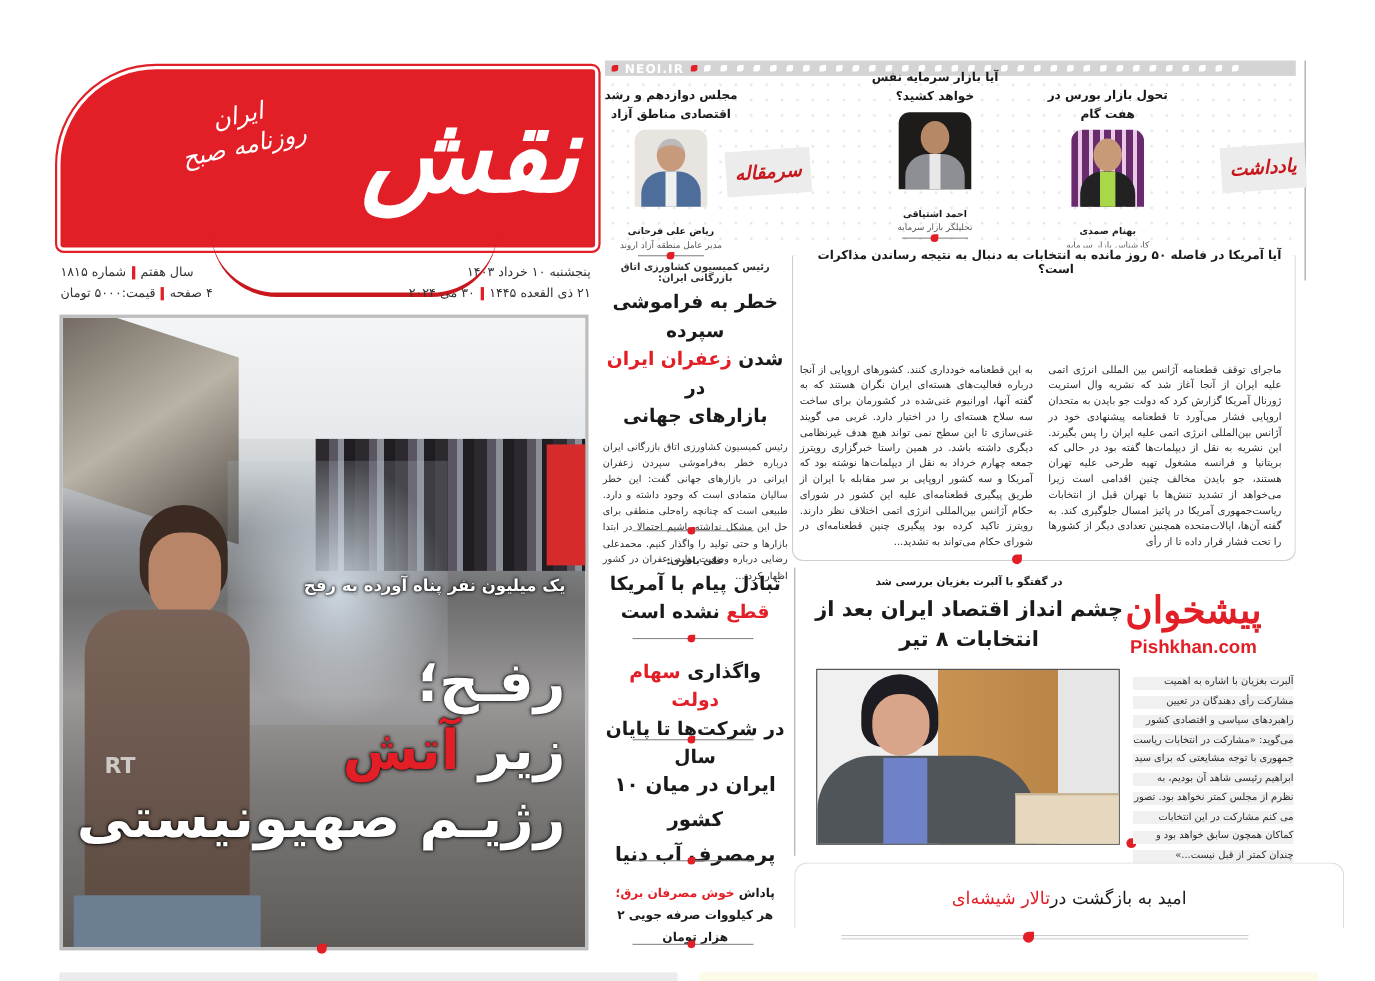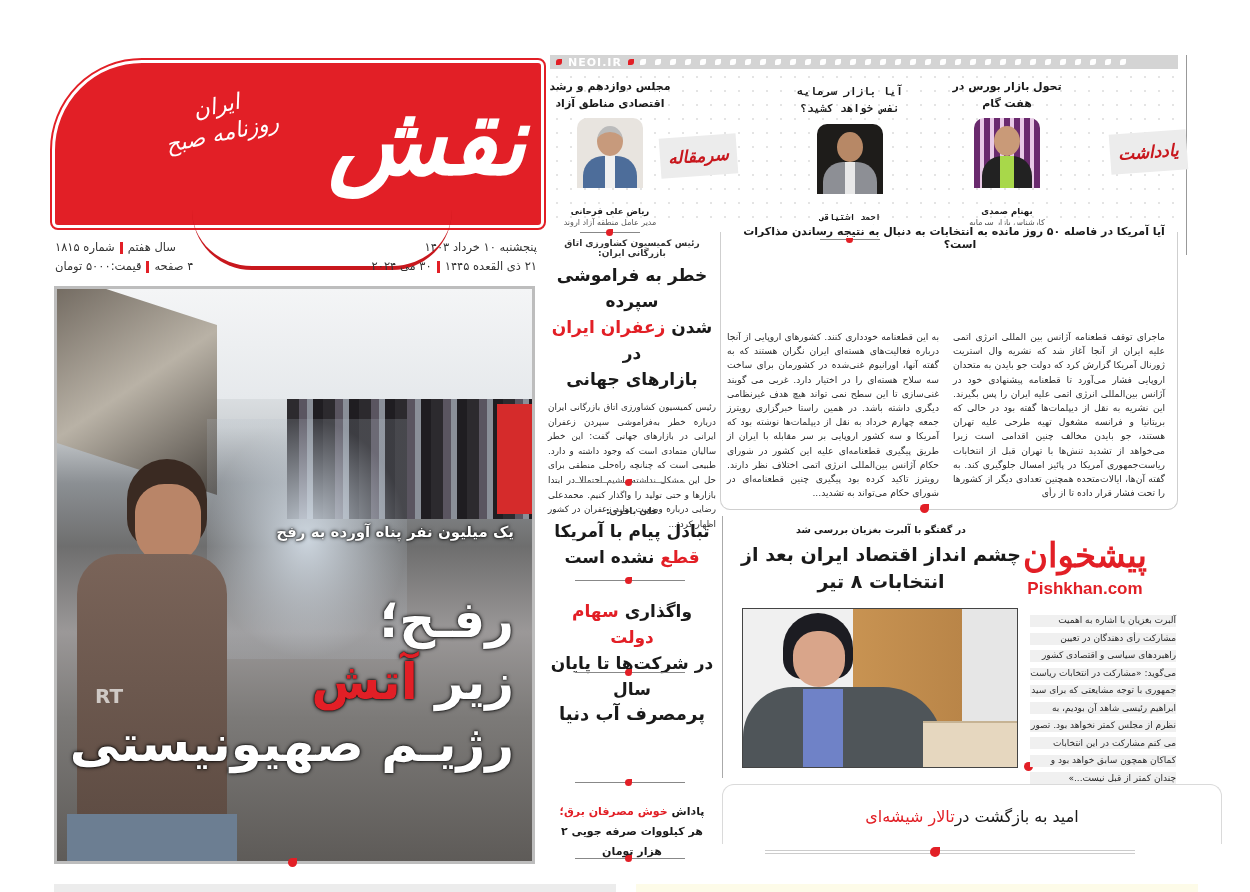--- a/index.html
+++ b/index.html
@@ -148,21 +148,21 @@
   <div class="photo" style="background: repeating-linear-gradient(90deg,#6a2a6e 0 6px,#e8c9e6 6px 10px);">
     <div style="position:absolute; left:20px; top:8px; width:26px; height:30px; background:#c99a78; border-radius:50%;"></div>
     <div style="position:absolute; left:8px; top:38px; width:50px; height:40px; background:#222; border-radius: 20px 20px 0 0;"></div>
     <div style="position:absolute; left:26px; top:38px; width:14px; height:34px; background:#a8d84a;"></div>
   </div>
   <div class="name">بهنام صمدی</div>
   <div class="role">کارشناس بازار سرمایه</div>
   <div class="rule"></div>
 </div>
 
-<div class="abs columnist" style="left:785px; top:84px;font-family:Liberation Mono, monospace;">
+<div class="abs columnist" style="left:785px; top:62px;">
   <div class="title">آیا بازار سرمایه نفس خواهد کشید؟</div>
   <div class="photo" style="background:#1e1c1a;">
     <div style="position:absolute; left:20px; top:8px; width:26px; height:30px; background:#b78866; border-radius:50%;"></div>
     <div style="position:absolute; left:6px; top:38px; width:54px; height:40px; background:#8d8f95; border-radius: 20px 20px 0 0;"></div>
     <div style="position:absolute; left:28px; top:38px; width:10px; height:34px; background:#e8e8e8;"></div>
   </div>
   <div class="name">احمد اشتیاقی</div>
   <div class="role">تحلیلگر بازار سرمایه</div>
   <div class="rule"></div>
 </div>
@@ -209,20 +209,21 @@
 <div class="abs mid-item" style="top:598px;">
   <div class="head">
     <div><span>واگذاری</span> <span class="red">سهام دولت</span></div>
     <div>در شرکت‌ها تا پایان سال</div>
   </div>
 </div>
 <div class="abs mid-rule" style="top:672px;"></div>
 
 <div class="abs mid-item" style="top:698px;">
   <div class="head" style="font-size:18px; line-height:32px;">
+    <div>ایران در میان ۱۰ کشور</div>
     <div>پرمصرف آب دنیا</div>
   </div>
 </div>
 <div class="abs mid-rule" style="top:782px;"></div>
 
 <div class="abs mid-item" style="top:802px;">
   <div style="font-size:11px; font-weight:bold; line-height:20px;">
     <div><span>پاداش</span> <span class="red">خوش مصرفان برق؛</span></div>
     <div>هر کیلووات صرفه جویی ۲ هزار تومان</div>
   </div>

